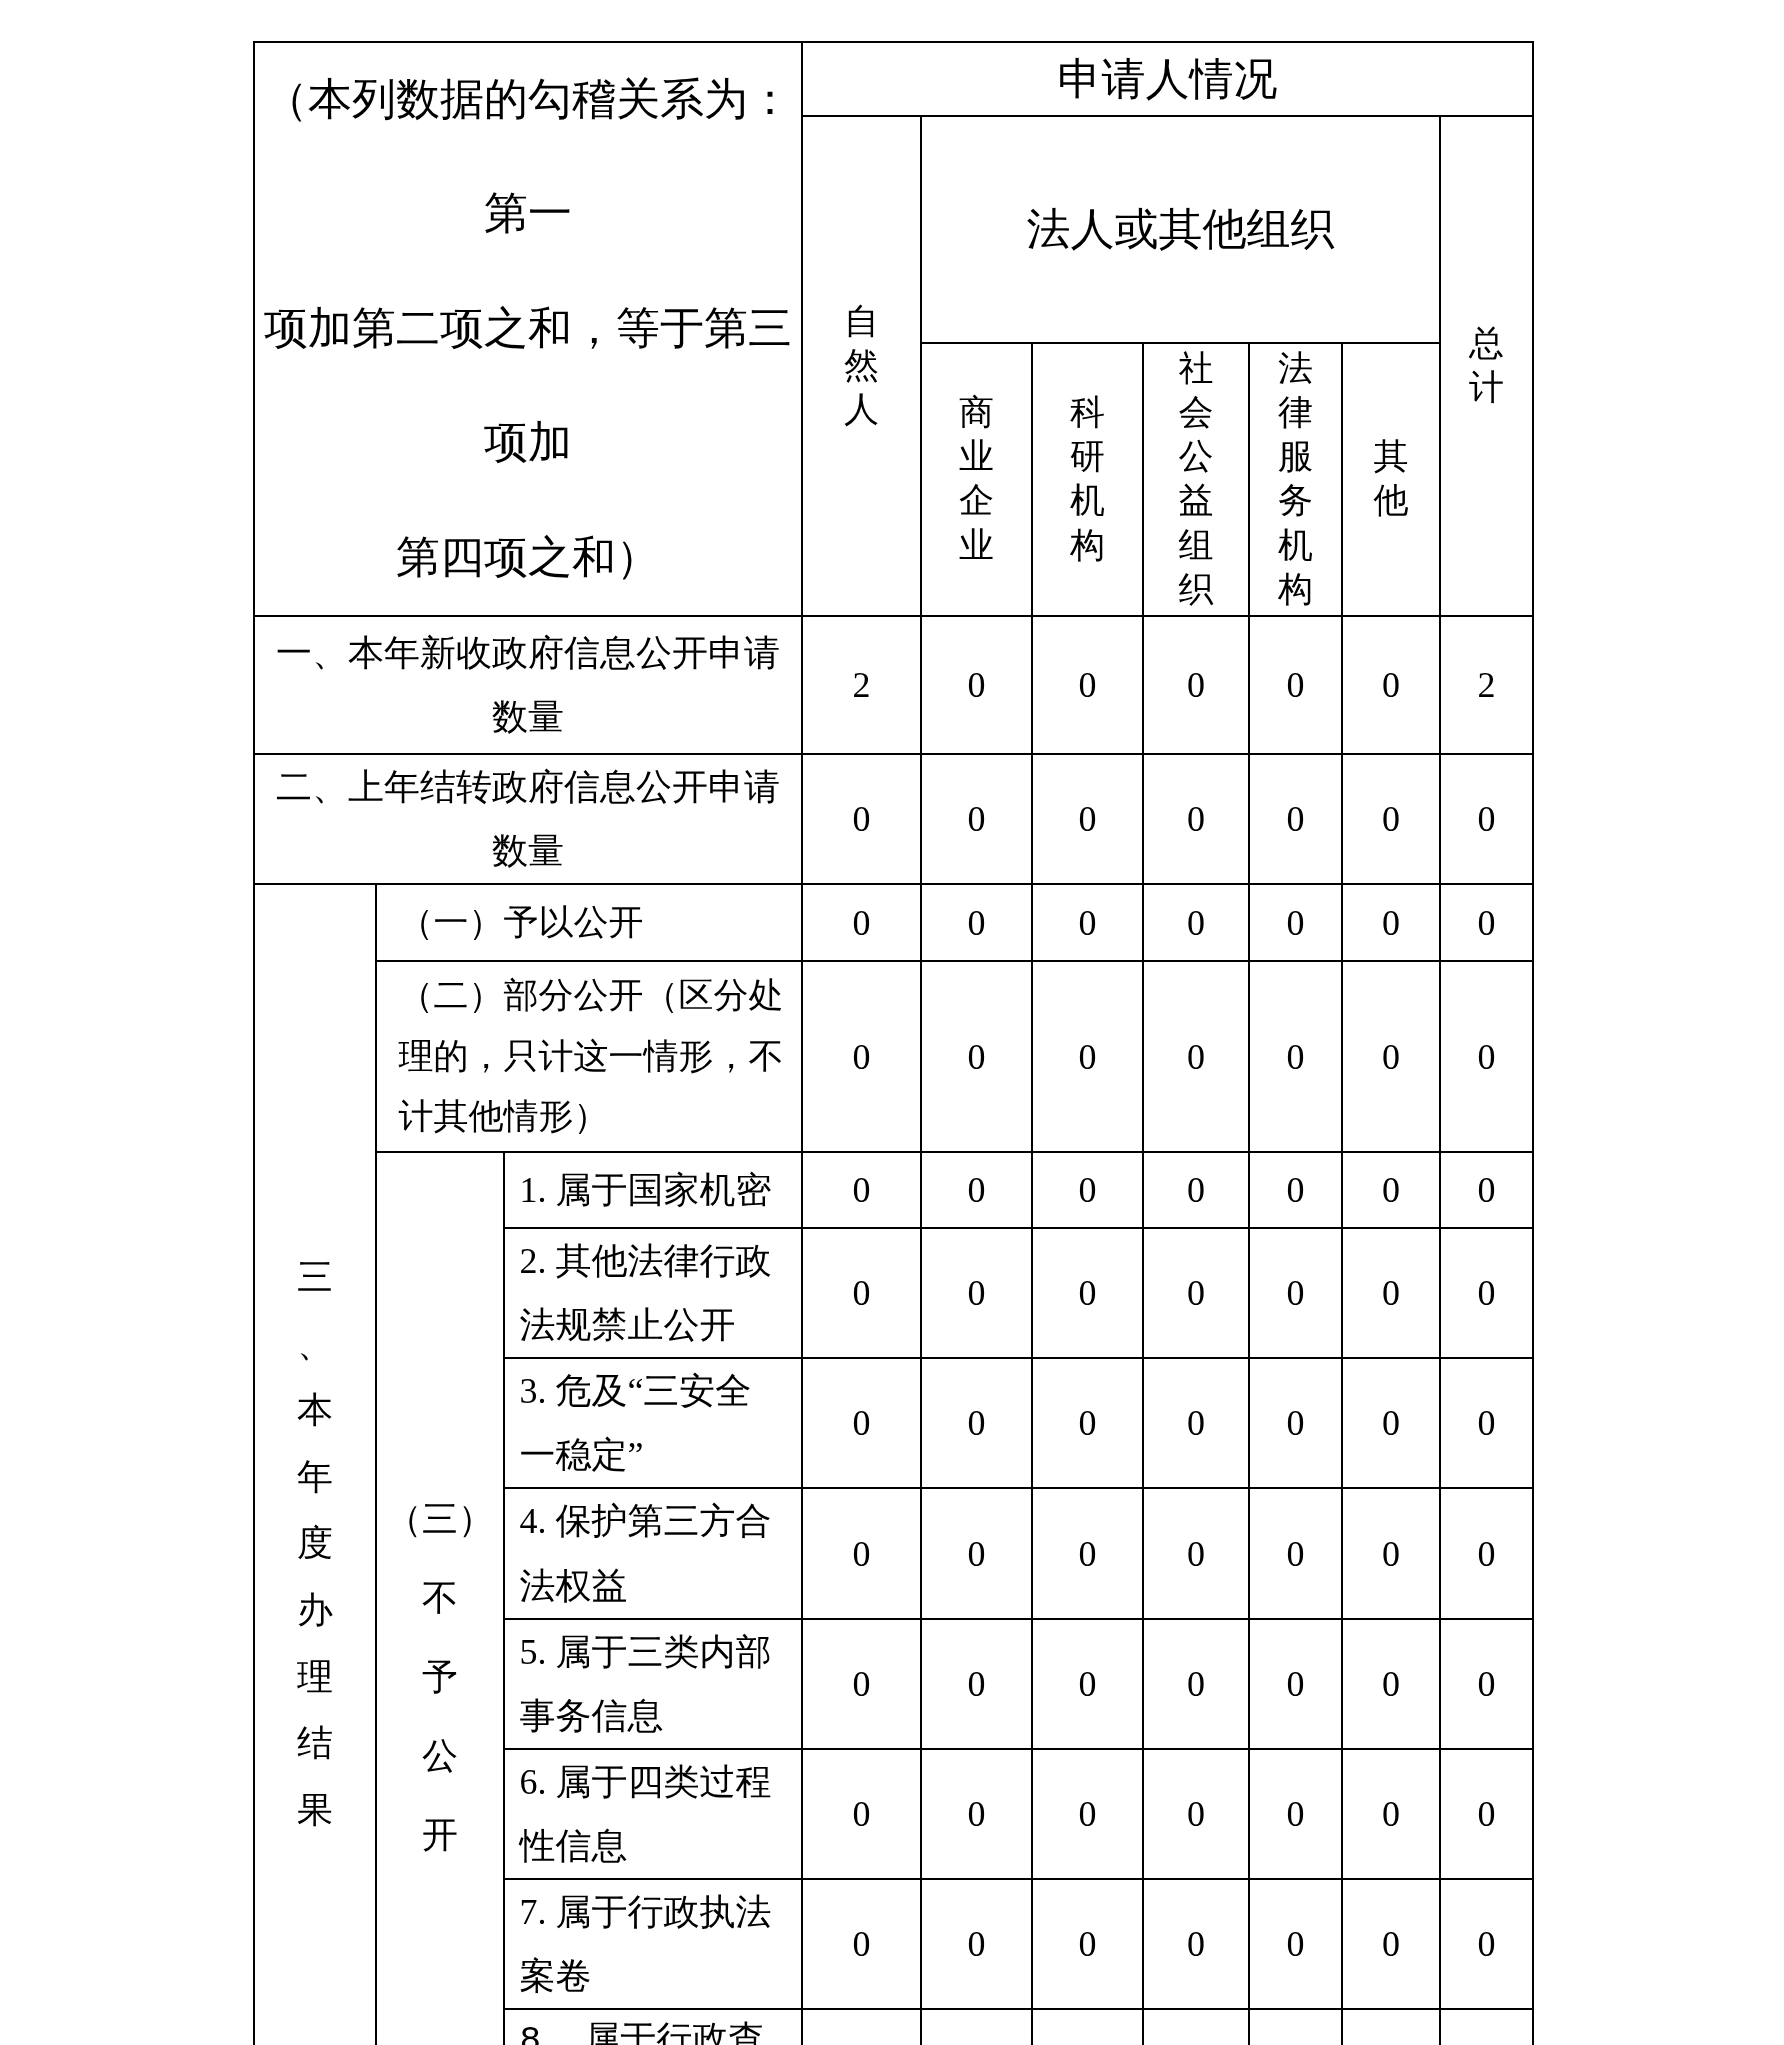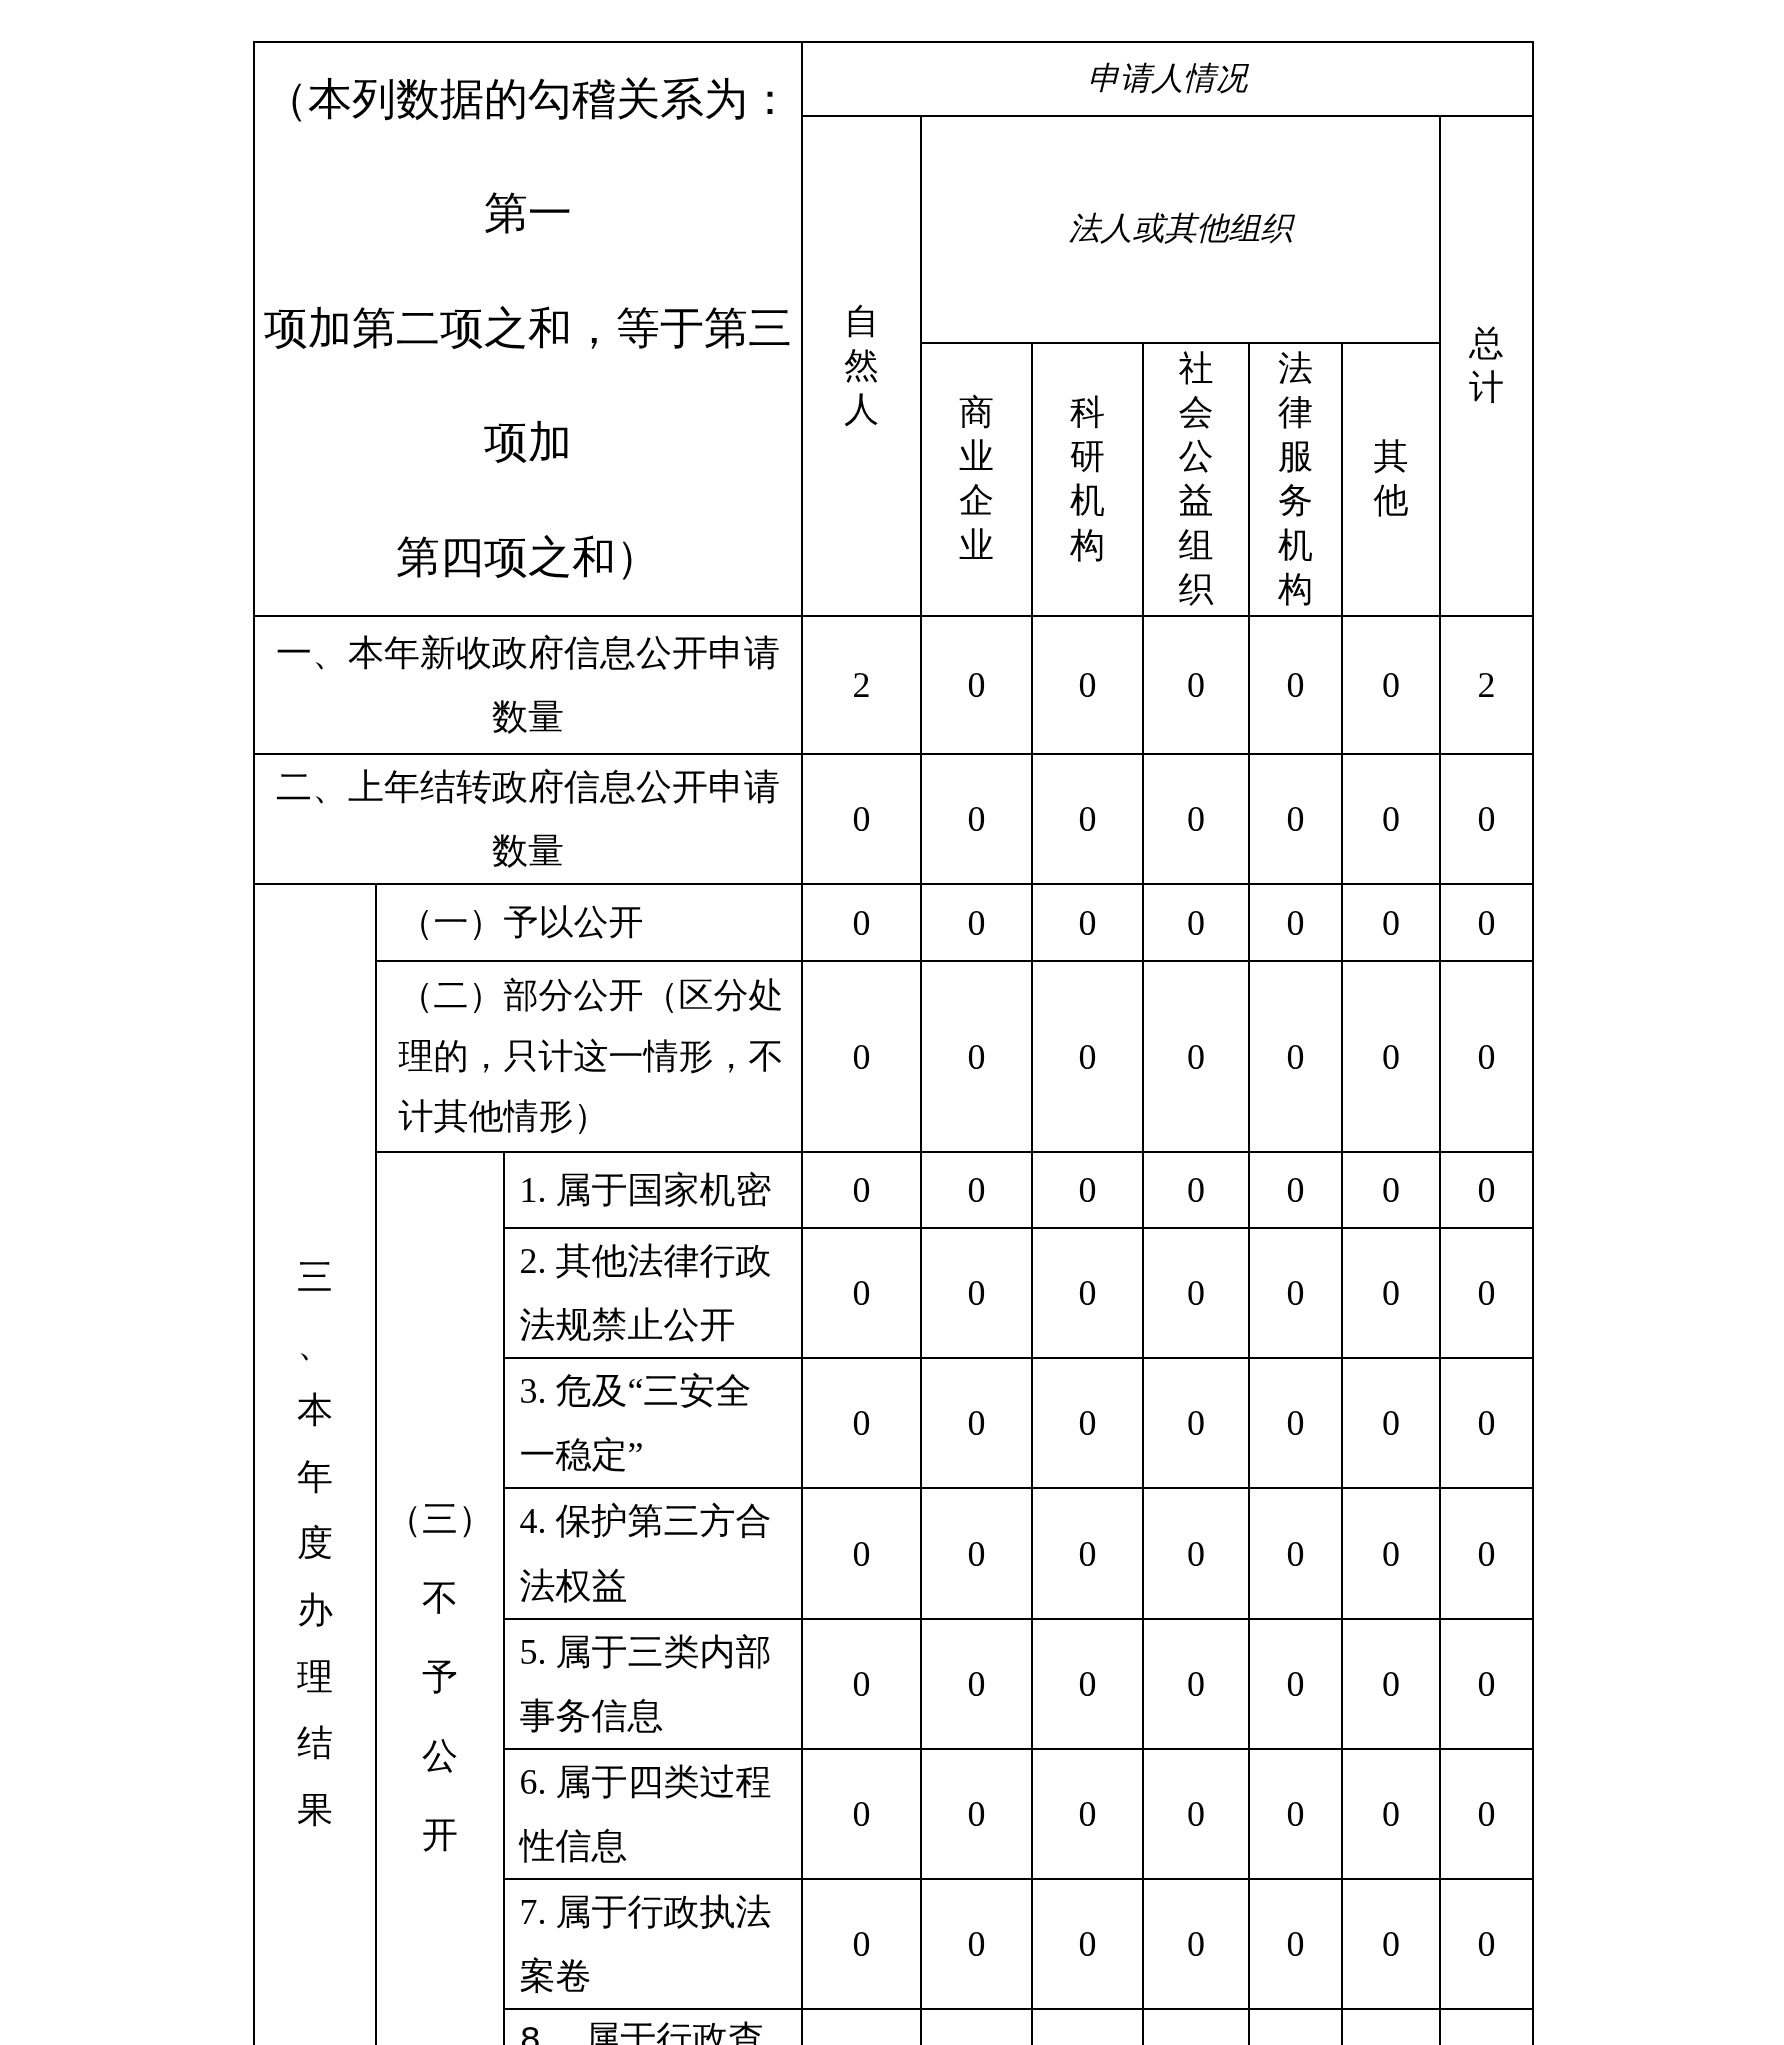--- a/index.html
+++ b/index.html
@@ -44,21 +44,21 @@
   tr.r12 { height: 126px; }
   tr.r13 { height: 130px; }
   tr.r14 { height: 128px; }
   tr.r15 { height: 127px; font-family: Liberation Mono, monospace; }
 
   td.note {
     line-height: 2.6;
     white-space: pre-line;
     font-size: 44px;
   }
-  td.hdr { font-size: 32px; font-style: italic; }
+  td.hdr { font-size: 44px; }
   td.rowlab {
     line-height: 1.78;
     white-space: pre-line;
     font-size: 36px;
   }
   td.sublab {
     text-align: left;
     padding-left: 21.6px;
     padding-right: 7.2px;
     line-height: 1.72;

